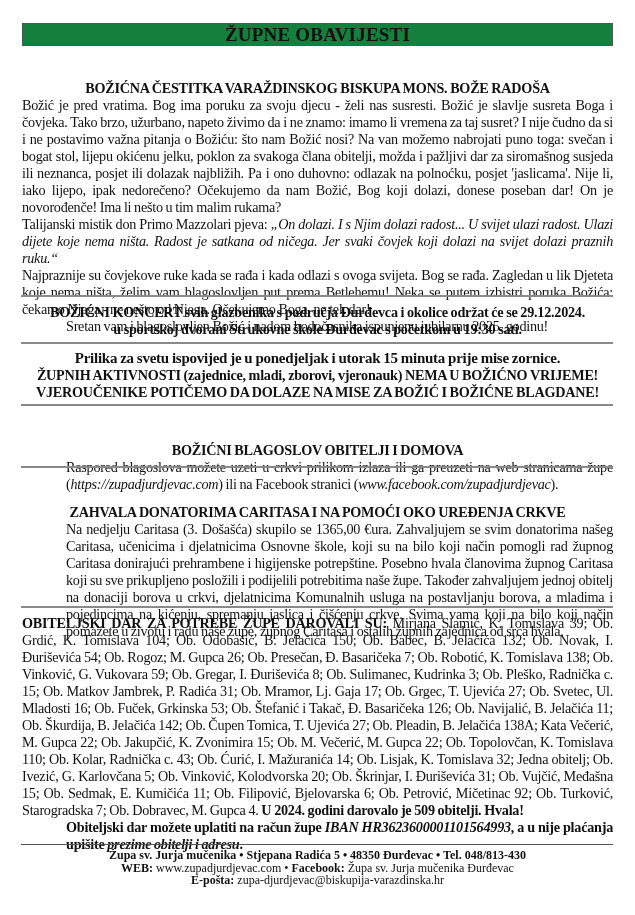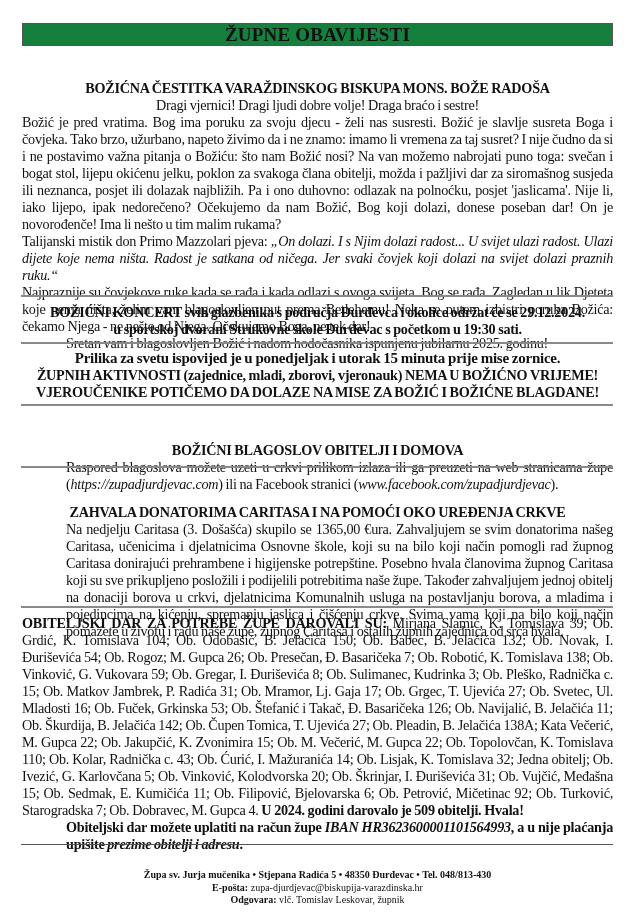--- a/index.html
+++ b/index.html
@@ -12,35 +12,34 @@
   }
   .sec { position: absolute; left: 0; width: 591px; }
   .h { text-align: center; font-weight: bold; font-size: 14.2px; line-height: 17px; margin-top: 29px; }
   .c { text-align: center; font-size: 14.2px; line-height: 17px; }
   .p { text-align: justify; font-size: 14.2px; line-height: 17px; }
   .p.last { text-align-last: left; margin-left: 44px; }
   .hr { position: absolute; left: -1px; width: 592px; height: 0; border-top: 2px solid #8a8a8a; }
   .bold { font-weight: bold; }
   .it { font-style: italic; }
   .footer { position: absolute; left: 0; top: 849px; width: 591px; text-align: center;
-            font-family: "Liberation Serif", serif; font-size: 10px; line-height: 12.5px; color: #111; margin-top: 20px; }
+            font-family: "Liberation Serif", serif; font-size: 12px; line-height: 12.5px; color: #111; }
   .hl { letter-spacing: -0.25px; word-spacing: -0.5px; }
 </style>
 </head>
 <body>
 
 <div class="page">
 
   <div class="box-title">
     <span>ŽUPNE OBAVIJESTI</span>
   </div>
 
   <div class="sec hl" style="top:51px;">
     <div class="h">BOŽIĆNA ČESTITKA VARAŽDINSKOG BISKUPA MONS. BOŽE RADOŠA</div>
-    <div class="c">Dragi vjernici! Dragi ljudi dobre volje! Draga braćo i sestre!</div>
     <div class="p">Božić je pred vratima. Bog ima poruku za svoju djecu - želi nas susresti. Božić je slavlje susreta Boga i čovjeka. Tako brzo, užurbano, napeto živimo da i ne znamo: imamo li vremena za taj susret? I nije čudno da si i ne postavimo važna pitanja o Božiću: što nam Božić nosi? Na van možemo nabrojati puno toga: svečan i bogat stol, lijepu okićenu jelku, poklon za svakoga člana obitelji, možda i pažljivi dar za siromašnog susjeda ili neznanca, posjet ili dolazak najbližih. Pa i ono duhovno: odlazak na polnoćku, posjet 'jaslicama'. Nije li, iako lijepo, ipak nedorečeno? Očekujemo da nam Božić, Bog koji dolazi, donese poseban dar! On je novorođenče! Ima li nešto u tim malim rukama?</div>
     <div class="p"><span>Talijanski mistik don Primo Mazzolari pjeva: </span><span class="it">„On dolazi. I s Njim dolazi radost... U svijet ulazi radost. Ulazi dijete koje nema ništa. Radost je satkana od ničega. Jer svaki čovjek koji dolazi na svijet dolazi praznih ruku.“</span></div>
     <div class="p">Najpraznije su čovjekove ruke kada se rađa i kada odlazi s ovoga svijeta. Bog se rađa. Zagledan u lik Djeteta koje nema ništa, želim vam blagoslovljen put prema Betlehemu! Neka se putem izbistri poruka Božića: čekamo Njega - ne nešto od Njega. Očekujemo Boga, ne tek dar!</div>
     <div class="p last">Sretan vam i blagoslovljen Božić i nadom hodočasnika ispunjenu jubilarnu 2025. godinu!</div>
   </div>
 
   <div class="hr" style="top:295px;"></div>
 
   <div class="sec hl" style="top:304px;">
     <div class="c bold"><span>BOŽIĆNI KONCERT</span><span> svih glazbenika s područja Đurđevca i okolice održat će se 29.12.2024.</span></div>
@@ -73,17 +72,17 @@
 
   <div class="sec hl" style="top:615px;">
     <div class="p"><span class="bold">OBITELJSKI DAR ZA POTREBE ŽUPE DAROVALI SU:</span><span> Mirjana Slamić, K. Tomislava 39; Ob. Grdić, K. Tomislava 104; Ob. Odobašić, B. Jelačića 150; Ob. Babec, B. Jelačića 132; Ob. Novak, I. Đuriševića 54; Ob. Rogoz; M. Gupca 26; Ob. Presečan, Đ. Basaričeka 7; Ob. Robotić, K. Tomislava 138; Ob. Vinković, G. Vukovara 59; Ob. Gregar, I. Đuriševića 8; Ob. Sulimanec, Kudrinka 3; Ob. Pleško, Radnička c. 15; Ob. Matkov Jambrek, P. Radića 31; Ob. Mramor, Lj. Gaja 17; Ob. Grgec, T. Ujevića 27; Ob. Svetec, Ul. Mladosti 16; Ob. Fuček, Grkinska 53; Ob. Štefanić i Takač, Đ. Basaričeka 126; Ob. Navijalić, B. Jelačića 11; Ob. Škurdija, B. Jelačića 142; Ob. Čupen Tomica, T. Ujevića 27; Ob. Pleadin, B. Jelačića 138A; Kata Večerić, M. Gupca 22; Ob. Jakupčić, K. Zvonimira 15; Ob. M. Večerić, M. Gupca 22; Ob. Topolovčan, K. Tomislava 110; Ob. Kolar, Radnička c. 43; Ob. Ćurić, I. Mažuranića 14; Ob. Lisjak, K. Tomislava 32; Jedna obitelj; Ob. Ivezić, G. Karlovčana 5; Ob. Vinković, Kolodvorska 20; Ob. Škrinjar, I. Đuriševića 31; Ob. Vujčić, Međašna 15; Ob. Sedmak, E. Kumičića 11; Ob. Filipović, Bjelovarska 6; Ob. Petrović, Mičetinac 92; Ob. Turković, Starogradska 7; Ob. Dobravec, M. Gupca 4. </span><span class="bold">U 2024. godini darovalo je 509 obitelji. Hvala!</span></div>
     <div class="p bold last"><span>Obiteljski dar možete uplatiti na račun župe </span><span class="it">IBAN HR3623600001101564993</span><span>, a u nije plaćanja upišite </span><span class="it">prezime obitelji i adresu</span><span>.</span></div>
   </div>
 
   <div class="hr" style="top:844px; border-top:1.5px solid #555;"></div>
 
   <div class="footer">
     <div class="bold">Župa sv. Jurja mučenika • Stjepana Radića 5 • 48350 Đurđevac • Tel. 048/813-430</div>
+    <div><span class="bold">WEB:</span><span> www.zupadjurdjevac.com • </span><span class="bold">Facebook:</span><span> Župa sv. Jurja mučenika Đurđevac</span></div>
     <div><span class="bold">E-pošta:</span><span> zupa-djurdjevac@biskupija-varazdinska.hr</span></div>
-    <div><span class="bold">Odgovara:</span><span> vlč. Tomislav Leskovar, župnik</span></div>
   </div>
 
 </div>
 
 </body></html>

